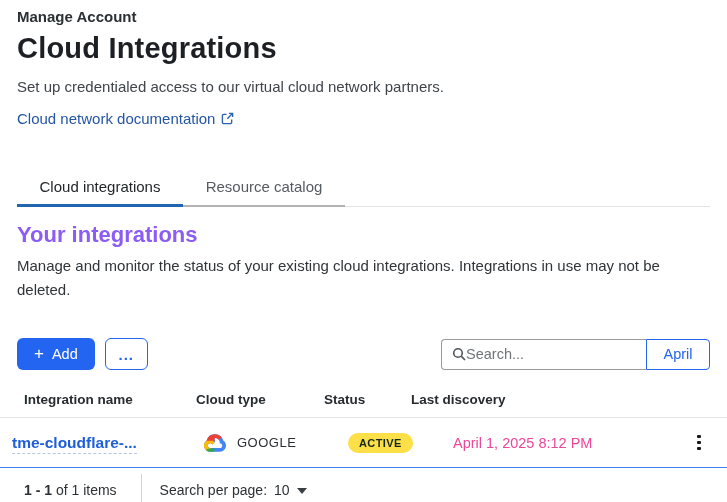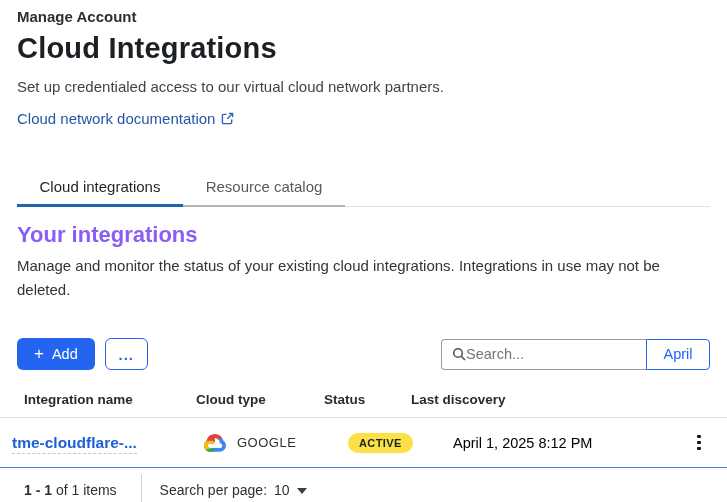--- a/index.html
+++ b/index.html
@@ -50,21 +50,21 @@
   .thead { padding: 0 17px 10px 24px; border-bottom: 1px solid #e3e3e3; }
   .th { font-size: 13.5px; font-weight: 700; color: #272c30; }
   .trow { padding: 0 17px 0 12px; height: 50px; border-bottom: 1px solid #3b82f6; gap: 18px; }
   .cell-name a { font-size: 15.5px; font-weight: 700; color: #1e5ed6; text-decoration: none;
     border-bottom: 1.5px dashed #b7c6e6; padding-bottom: 2px; cursor: pointer; }
   .cell-cloud { display: flex; align-items: center; gap: 9px; }
   .gc-logo { width: 26px; height: 22px; }
   .cloud-label { font-size: 13px; color: #2b2f33; letter-spacing: .5px; }
   .badge { display: inline-block; background: #fde047; color: #15261b; font-size: 11px; font-weight: 600;
     letter-spacing: .4px; padding: 4px 11px; border-radius: 999px; }
-  .cell-date { font-size: 14.5px; color: #000000; }
+  .cell-date { font-size: 14.5px; color: #ec4899; }
   .kebab { display: flex; flex-direction: column; align-items: center; gap: 2.5px; cursor: pointer;
     width: 22px; padding: 4px 0; justify-self: end; }
   .kebab i { width: 3.5px; height: 3.5px; background: #17191b; border-radius: 1px; }
 
   
   .pager { display: flex; align-items: center; height: 44px; padding-left: 24px; margin: 0 -17px; }
   .pager-range { font-size: 14px; color: #2c3135; }
   .pager-range b { font-weight: 700; }
   .pager-divider { width: 1px; align-self: stretch; margin: 6px 18px 6px 24px; background: #d4d4d4; }
   .per-page { display: flex; align-items: center; gap: 7px; font-size: 14px; color: #2c3135; cursor: pointer; }

